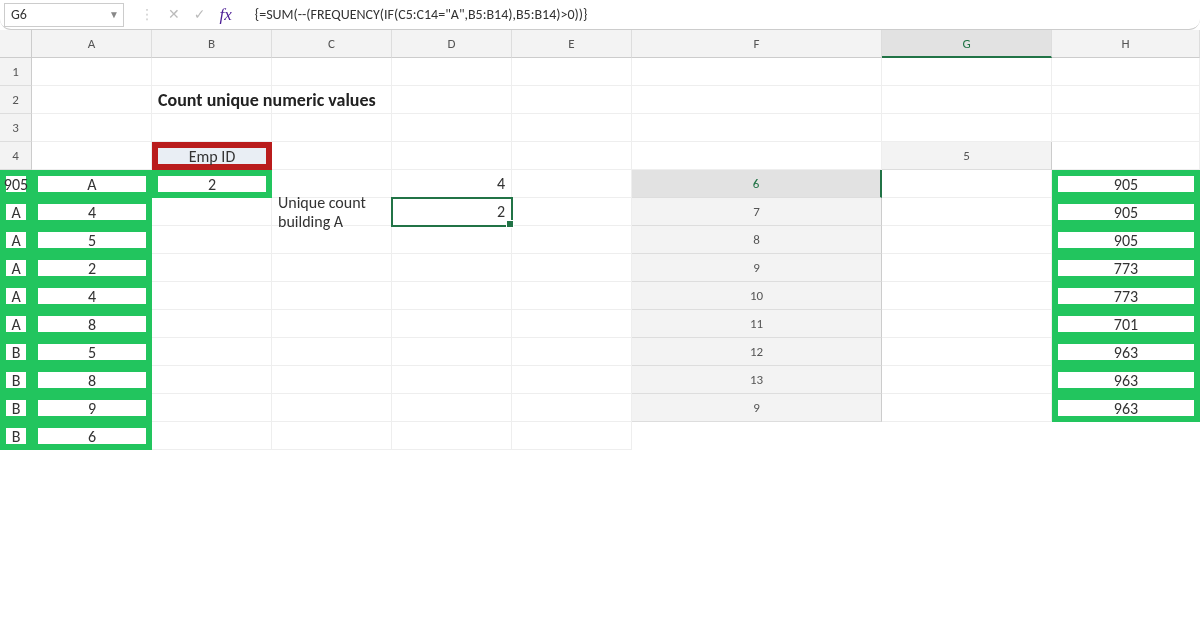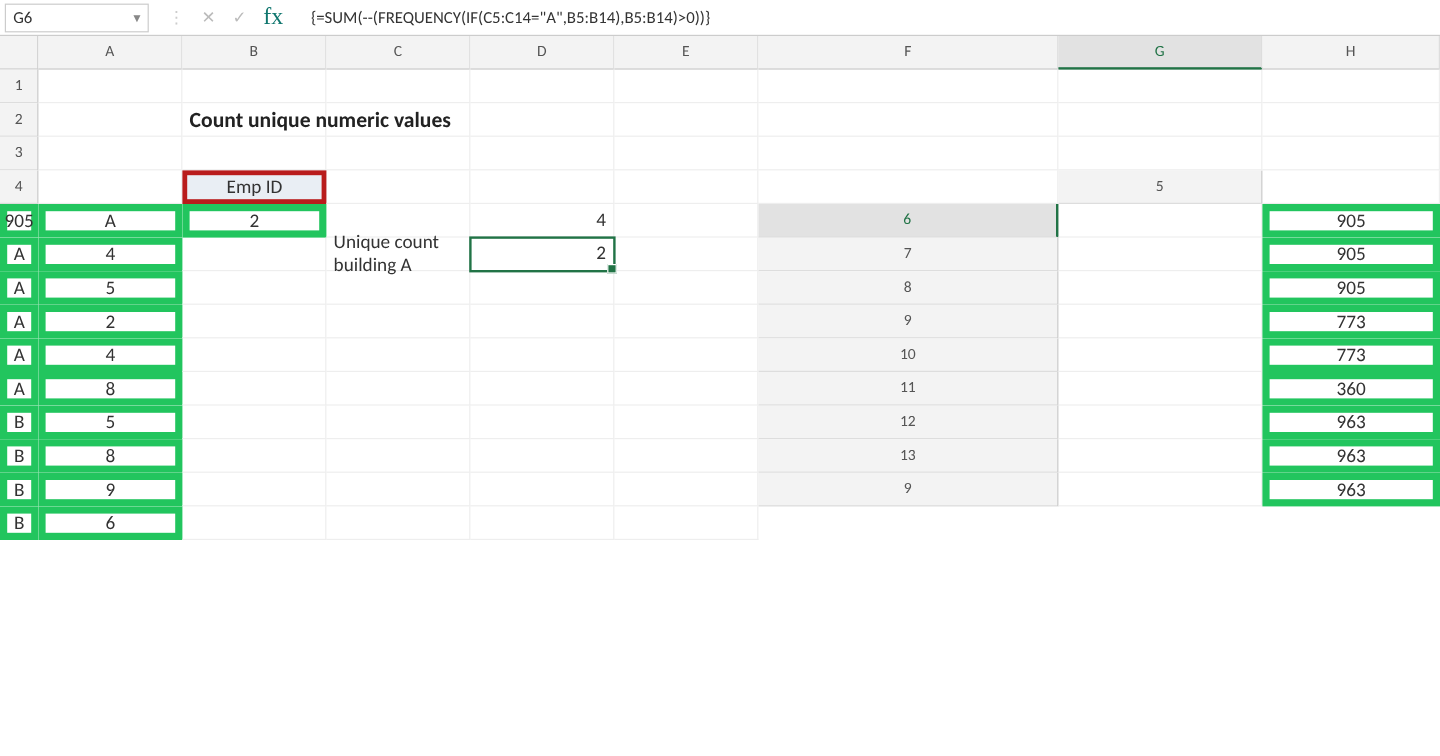--- a/index.html
+++ b/index.html
@@ -12,36 +12,37 @@
       width: 1200px;
       height: 630px;
     }
     .formula-bar {
       height: 30px;
       display: flex;
       align-items: center;
       border-bottom: 1px solid #ccc;
       background: #fff;
       padding: 0 4px;
+      border-radius: 11px;
     }
     .name-box {
       width: 120px;
       height: 24px;
       display: flex;
       align-items: center;
       padding: 0 6px;
       border: 1px solid #ccc;
       background: #fff;
       font-size: 14px;
       position: relative;
     }
     .name-box .dd { position: absolute; right: 4px; color: #888; font-size: 10px; }
     .fb-buttons { display: flex; align-items: center; gap: 14px; padding: 0 16px; color: #bbb; font-size: 14px; }
     .fb-buttons .sep { color: #ccc; }
-    .fb-buttons .fx { color: #0f766e; font-family: "Times New Roman", serif; font-size: 20px; }
+    .fb-buttons .fx { color: #4c1d95; font-style: italic; font-family: "Times New Roman", serif; font-size: 17px; }
     .formula-text {
       flex: 1;
       height: 24px;
       display: flex;
       align-items: center;
       padding: 0 6px;
       font-size: 14px;
       color: #333;
       background: #fff;
       border: 1px solid transparent;
@@ -93,21 +94,21 @@
       position: relative;
     }
     .title {
       font-weight: bold;
       color: #222;
       font-size: 18px;
       white-space: nowrap;
     }
     .th {
       background: #e9eef4;
-      border: 4px solid #b91c1c;
+      border: 6px solid #b91c1c;
       justify-content: center;
       font-size: 16px;
       color: #333;
     }
     .td {
       border: 6px solid #22c55e;
       justify-content: center;
       font-size: 16px;
       background: #fff;
     }
@@ -245,21 +246,21 @@
     <div class="cell"></div>
     <div class="cell td">773</div>
     <div class="cell td">A</div>
     <div class="cell td">8</div>
     <div class="cell"></div>
     <div class="cell"></div>
     <div class="cell"></div>
     <div class="cell"></div>
     <div class="row-hdr">11</div>
     <div class="cell"></div>
-    <div class="cell td">360</div>
+    <div class="cell td">701</div>
     <div class="cell td">B</div>
     <div class="cell td">5</div>
     <div class="cell"></div>
     <div class="cell"></div>
     <div class="cell"></div>
     <div class="cell"></div>
     <div class="row-hdr">12</div>
     <div class="cell"></div>
     <div class="cell td">963</div>
     <div class="cell td">B</div>

